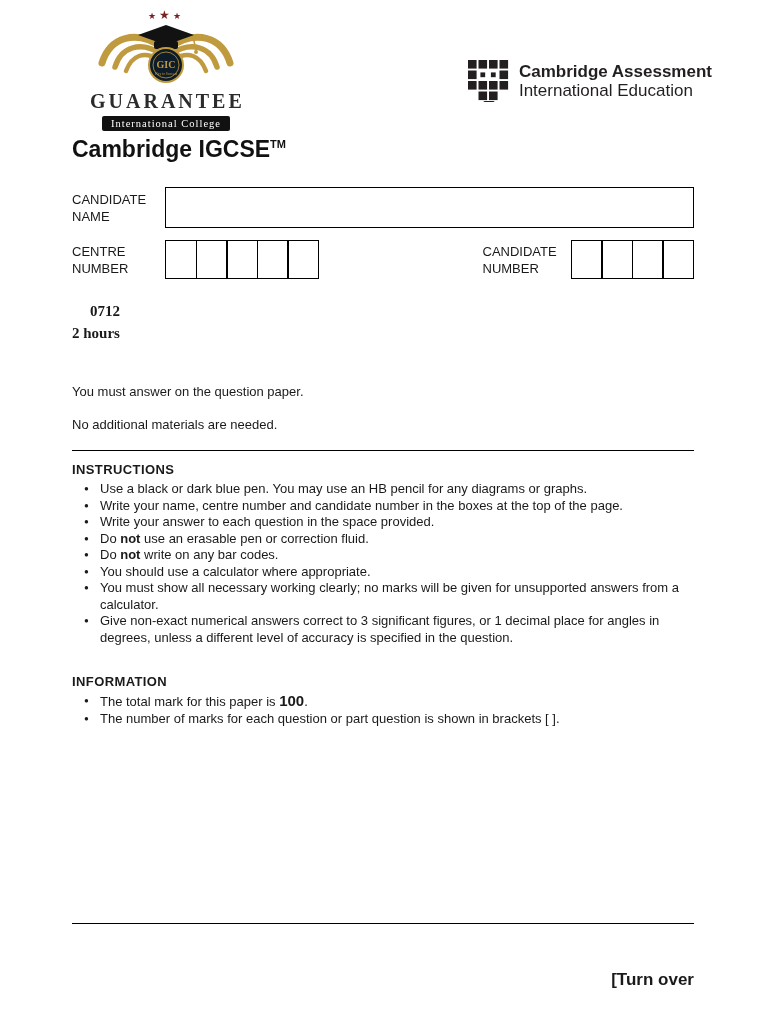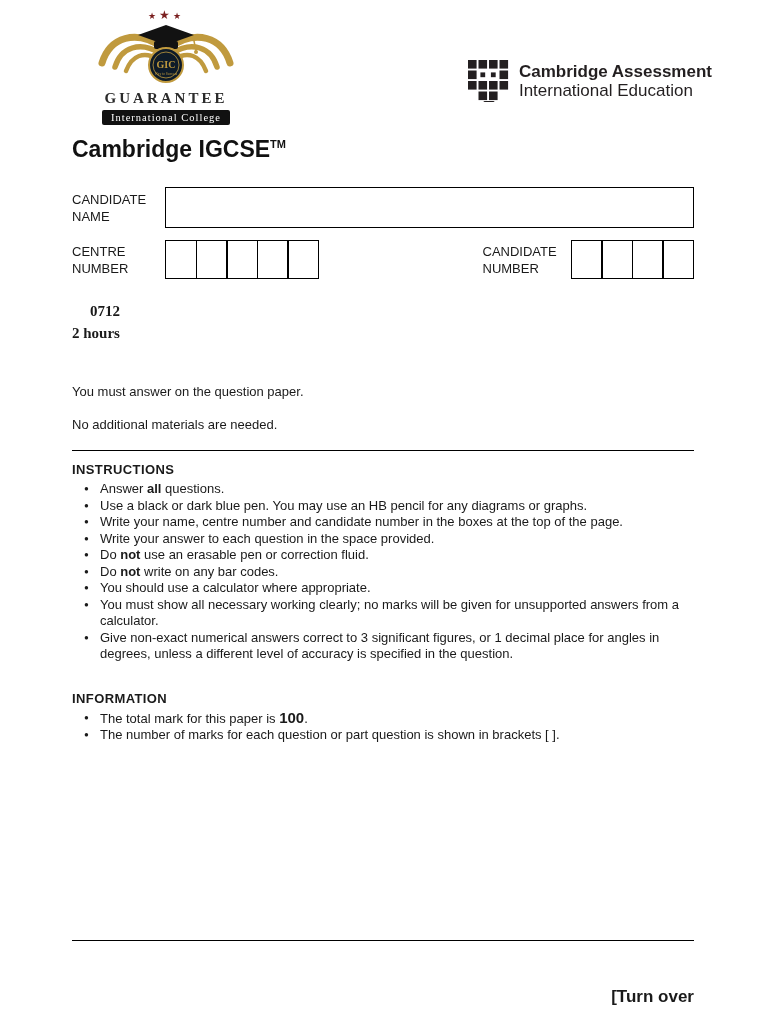--- a/index.html
+++ b/index.html
@@ -14,21 +14,21 @@
   .content { padding:0 74px 0 72px; }
 
   
   .header { position:relative; height:112px; margin-top:10px; }
 
   .gic-logo { position:absolute; left:18px; top:0; width:152px; text-align:center; }
   .gic-stars { font-size:9px; letter-spacing:3px; color:#7a1f1f; line-height:10px; }
   .gic-stars .mid { font-size:12px; }
   .gic-name {
     font-family:"Liberation Serif", serif;
-    font-weight:bold; font-size:15px; letter-spacing:3px; color:#2b2b2b;
+    font-weight:bold; font-size:20px; letter-spacing:3px; color:#2b2b2b;
     margin-top:1px;
   }
   .gic-bar {
     display:inline-block; background:#111; color:#fff;
     font-family:"Liberation Serif", serif; font-size:10.5px; letter-spacing:1px;
     padding:2px 9px; border-radius:2px; margin-top:2px;
   }
 
   .cam-logo { position:absolute; right:-18px; bottom:20px; display:flex; align-items:center; gap:9px; }
   .cam-text { line-height:1.12; color:#231f20; font-size:17px; }
@@ -181,21 +181,20 @@
 
   <div class="notes">
     <p>You must answer on the question paper.</p>
     <p>No additional materials are needed.</p>
   </div>
 
   <hr class="rule">
 
   <div class="sec-heading">INSTRUCTIONS</div>
   <ul class="bullets">
-      <li><span>Answer </span><span class="seg-b">all</span><span> questions.</span></li>
       <li><span>Use a black or dark blue pen. You may use an HB pencil for any diagrams or graphs.</span></li>
       <li><span>Write your name, centre number and candidate number in the boxes at the top of the page.</span></li>
       <li><span>Write your answer to each question in the space provided.</span></li>
       <li><span>Do </span><span class="seg-b">not</span><span> use an erasable pen or correction fluid.</span></li>
       <li><span>Do </span><span class="seg-b">not</span><span> write on any bar codes.</span></li>
       <li><span>You should use a calculator where appropriate.</span></li>
       <li><span>You must show all necessary working clearly; no marks will be given for unsupported answers from a calculator.</span></li>
       <li><span>Give non-exact numerical answers correct to 3 significant figures, or 1 decimal place for angles in degrees, unless a different level of accuracy is specified in the question.</span></li>
     </ul>
 

